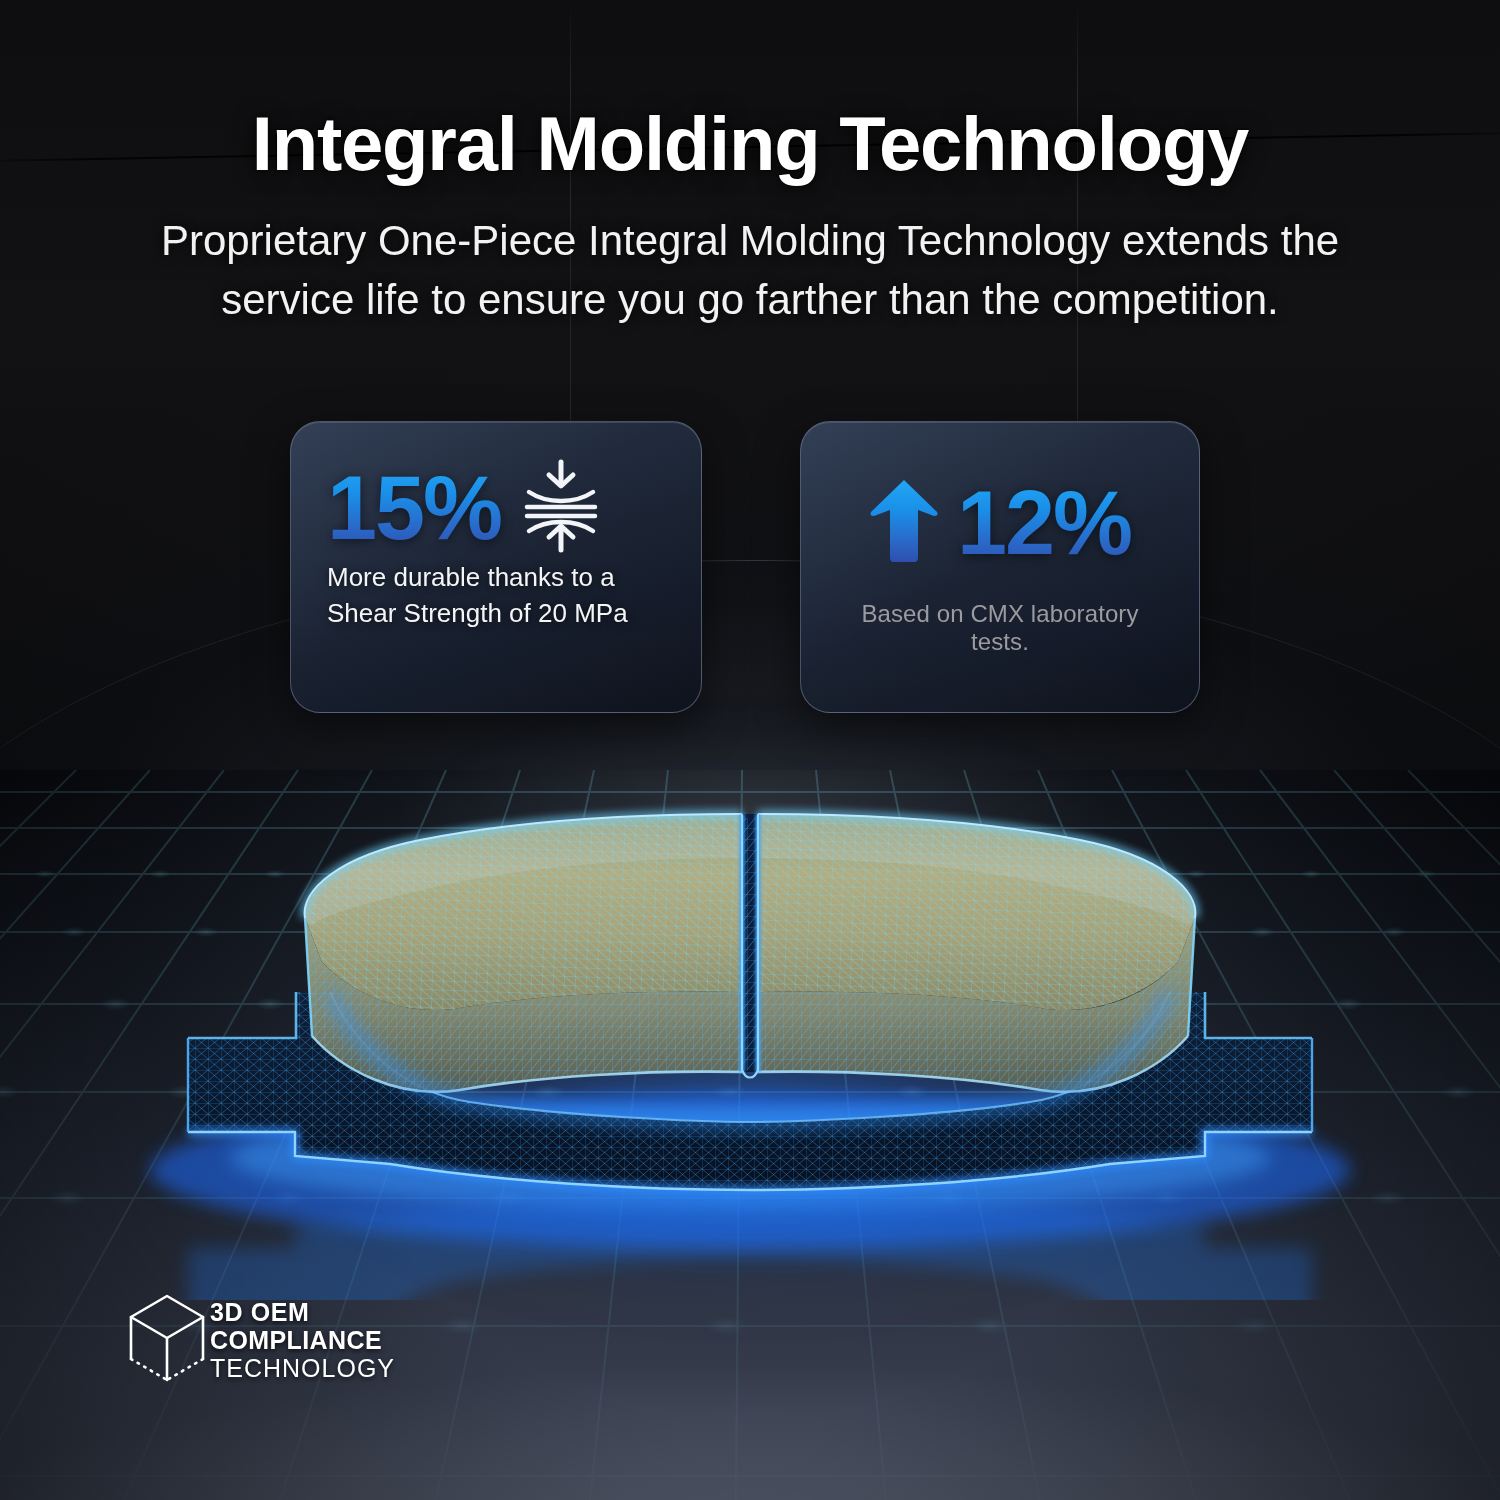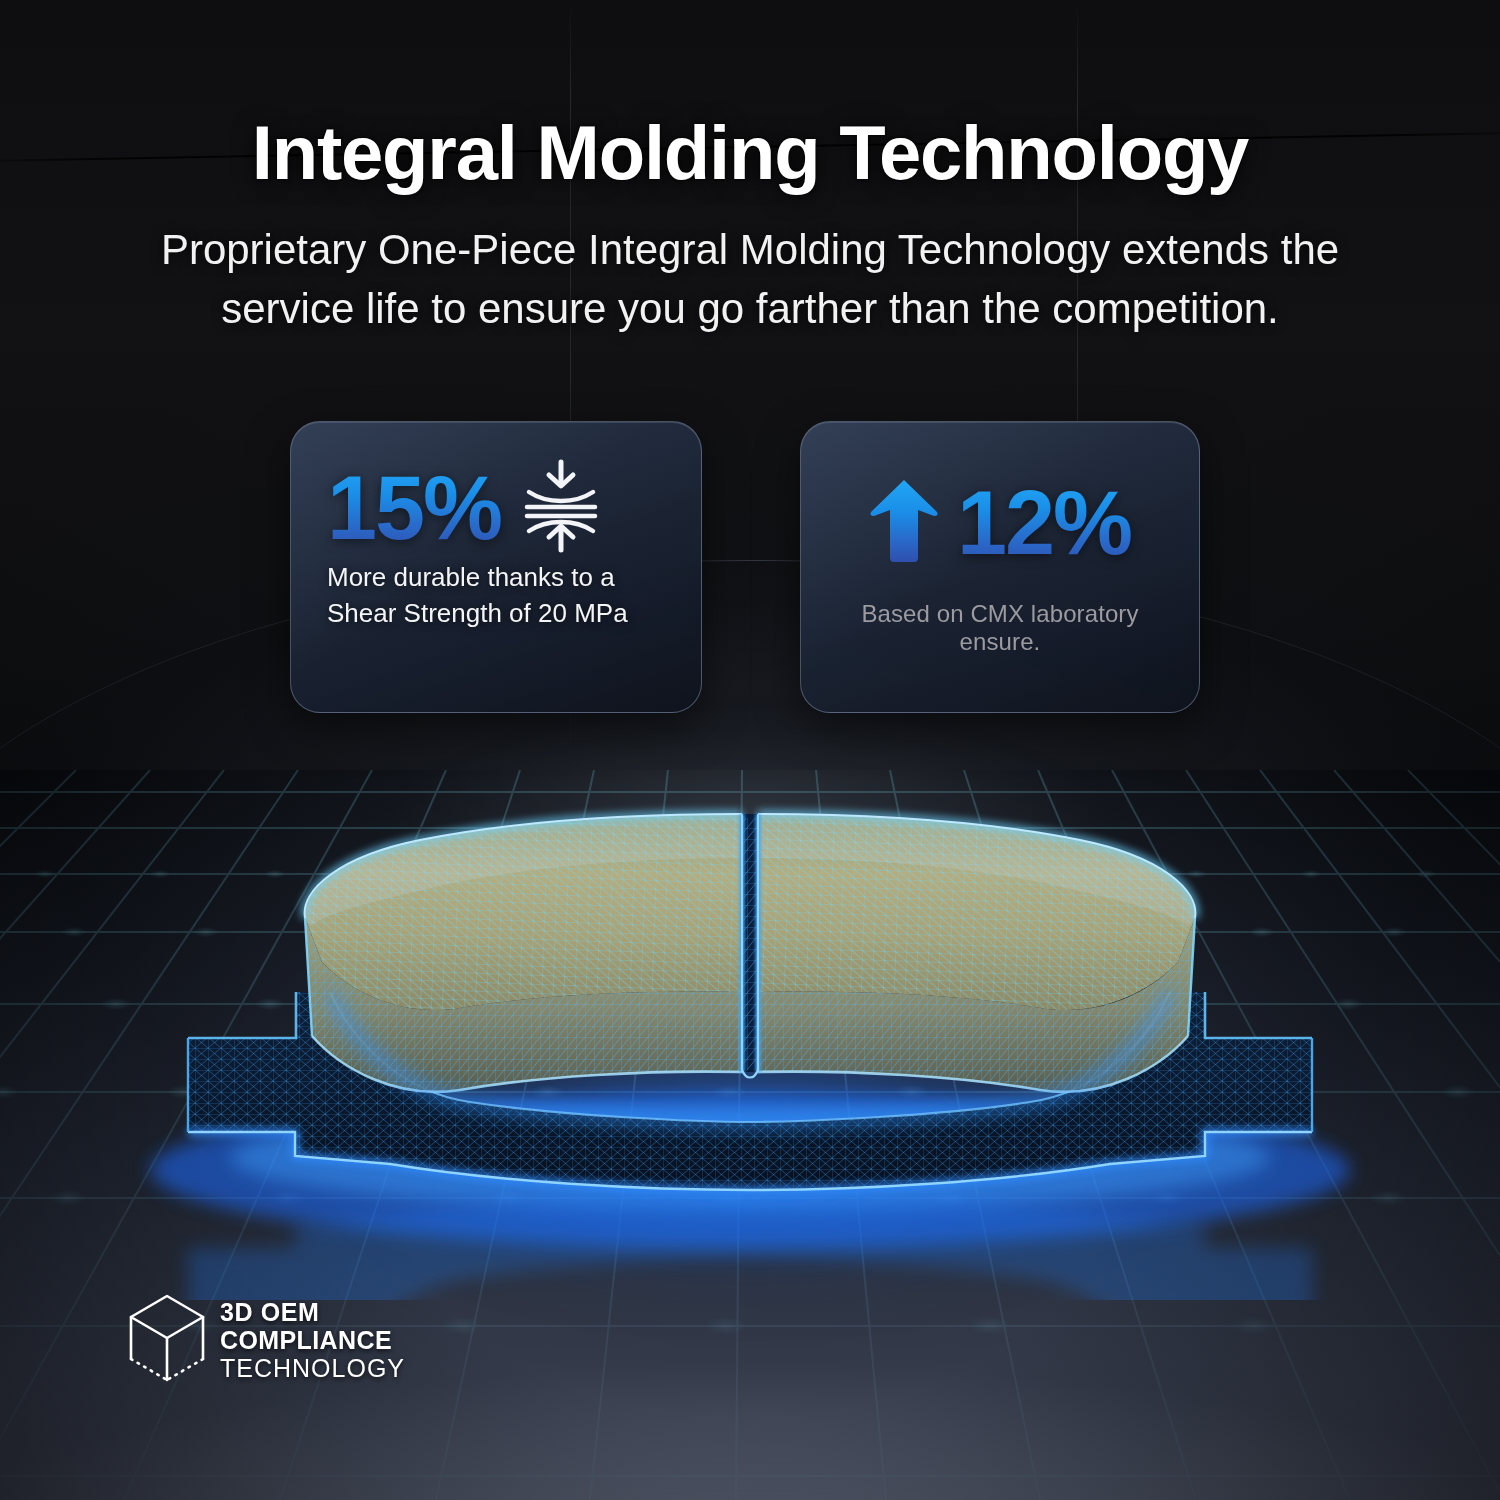--- a/index.html
+++ b/index.html
@@ -66,21 +66,21 @@
 
   
   .obj-glow {
     position:absolute; left:50%; top:880px; transform:translateX(-50%);
     width:1250px; height:440px;
     background:radial-gradient(48% 50% at 50% 55%, rgba(30,120,255,.40) 0%, rgba(20,80,210,.18) 45%, rgba(0,0,0,0) 72%);
     filter:blur(40px);
   }
 
   
-  .header { position:absolute; left:0; top:9px; width:1500px; text-align:center; z-index:6; }
+  .header { position:absolute; left:0; top:0; width:1500px; text-align:center; z-index:6; }
   .title {
     margin-top:104px;
     font-size:76px; font-weight:700; letter-spacing:-1.2px;
     color:#fff; line-height:1.06;
     text-shadow:0 2px 22px rgba(0,0,0,.85), 0 0 3px rgba(0,0,0,.9);
   }
   .subtitle {
     margin:26px auto 0; max-width:1270px;
     font-size:42px; font-weight:400; color:#f2f2f3; line-height:1.42;
     text-shadow:0 1px 12px rgba(0,0,0,.85);
@@ -133,21 +133,21 @@
     margin-top:32px; text-align:center;
     font-size:24px; font-weight:400; color:#9b9ba0; letter-spacing:.1px;
   }
 
   
   .model { position:absolute; left:0; top:740px; width:1500px; height:560px; z-index:4; }
 
   
   .logo {
     position:absolute; left:124px; top:1290px; z-index:7;
-    display:flex; align-items:center; gap:10px;
+    display:flex; align-items:center; gap:0;
   }
   .logo-text {
     color:#fff; line-height:1.0;
     text-shadow:0 2px 5px rgba(0,0,0,.75);
   }
   .logo-l1 { font-size:25px; font-weight:700; letter-spacing:.6px; }
   .logo-l2 { font-size:25px; font-weight:700; letter-spacing:.4px; margin-top:3px; }
   .logo-l3 { font-size:25px; font-weight:400; letter-spacing:1.0px; margin-top:3px;text-align:right; }
 </style>
 </head>
@@ -498,21 +498,21 @@
                   <stop offset="75%" stop-color="#2a68c8"></stop>
                   <stop offset="100%" stop-color="#2f4fae"></stop>
                 </linearGradient>
               </defs>
               <path d="M35 2 L68 34 Q70 38 65 38 L49 32 L49 80 Q49 84 45 84
                        L25 84 Q21 84 21 80 L21 32 L5 38 Q0 38 2 34 Z" fill="url(#arrowGrad)"></path>
             </svg>
           </span>
           <span class="big-pct">12%</span>
         </div>
-        <div class="card-footnote">Based on CMX laboratory ensure.</div>
+        <div class="card-footnote">Based on CMX laboratory tests.</div>
       </div>
     </div>
   </div>
 
   <div class="logo">
     <span>
       <svg width="86" height="96" viewBox="0 0 86 96" fill="none" stroke="#ffffff" stroke-width="2.6" stroke-linecap="round" stroke-linejoin="round">
 
         <path d="M43 6 L79 27 L43 48 L7 27 Z"></path>
 

